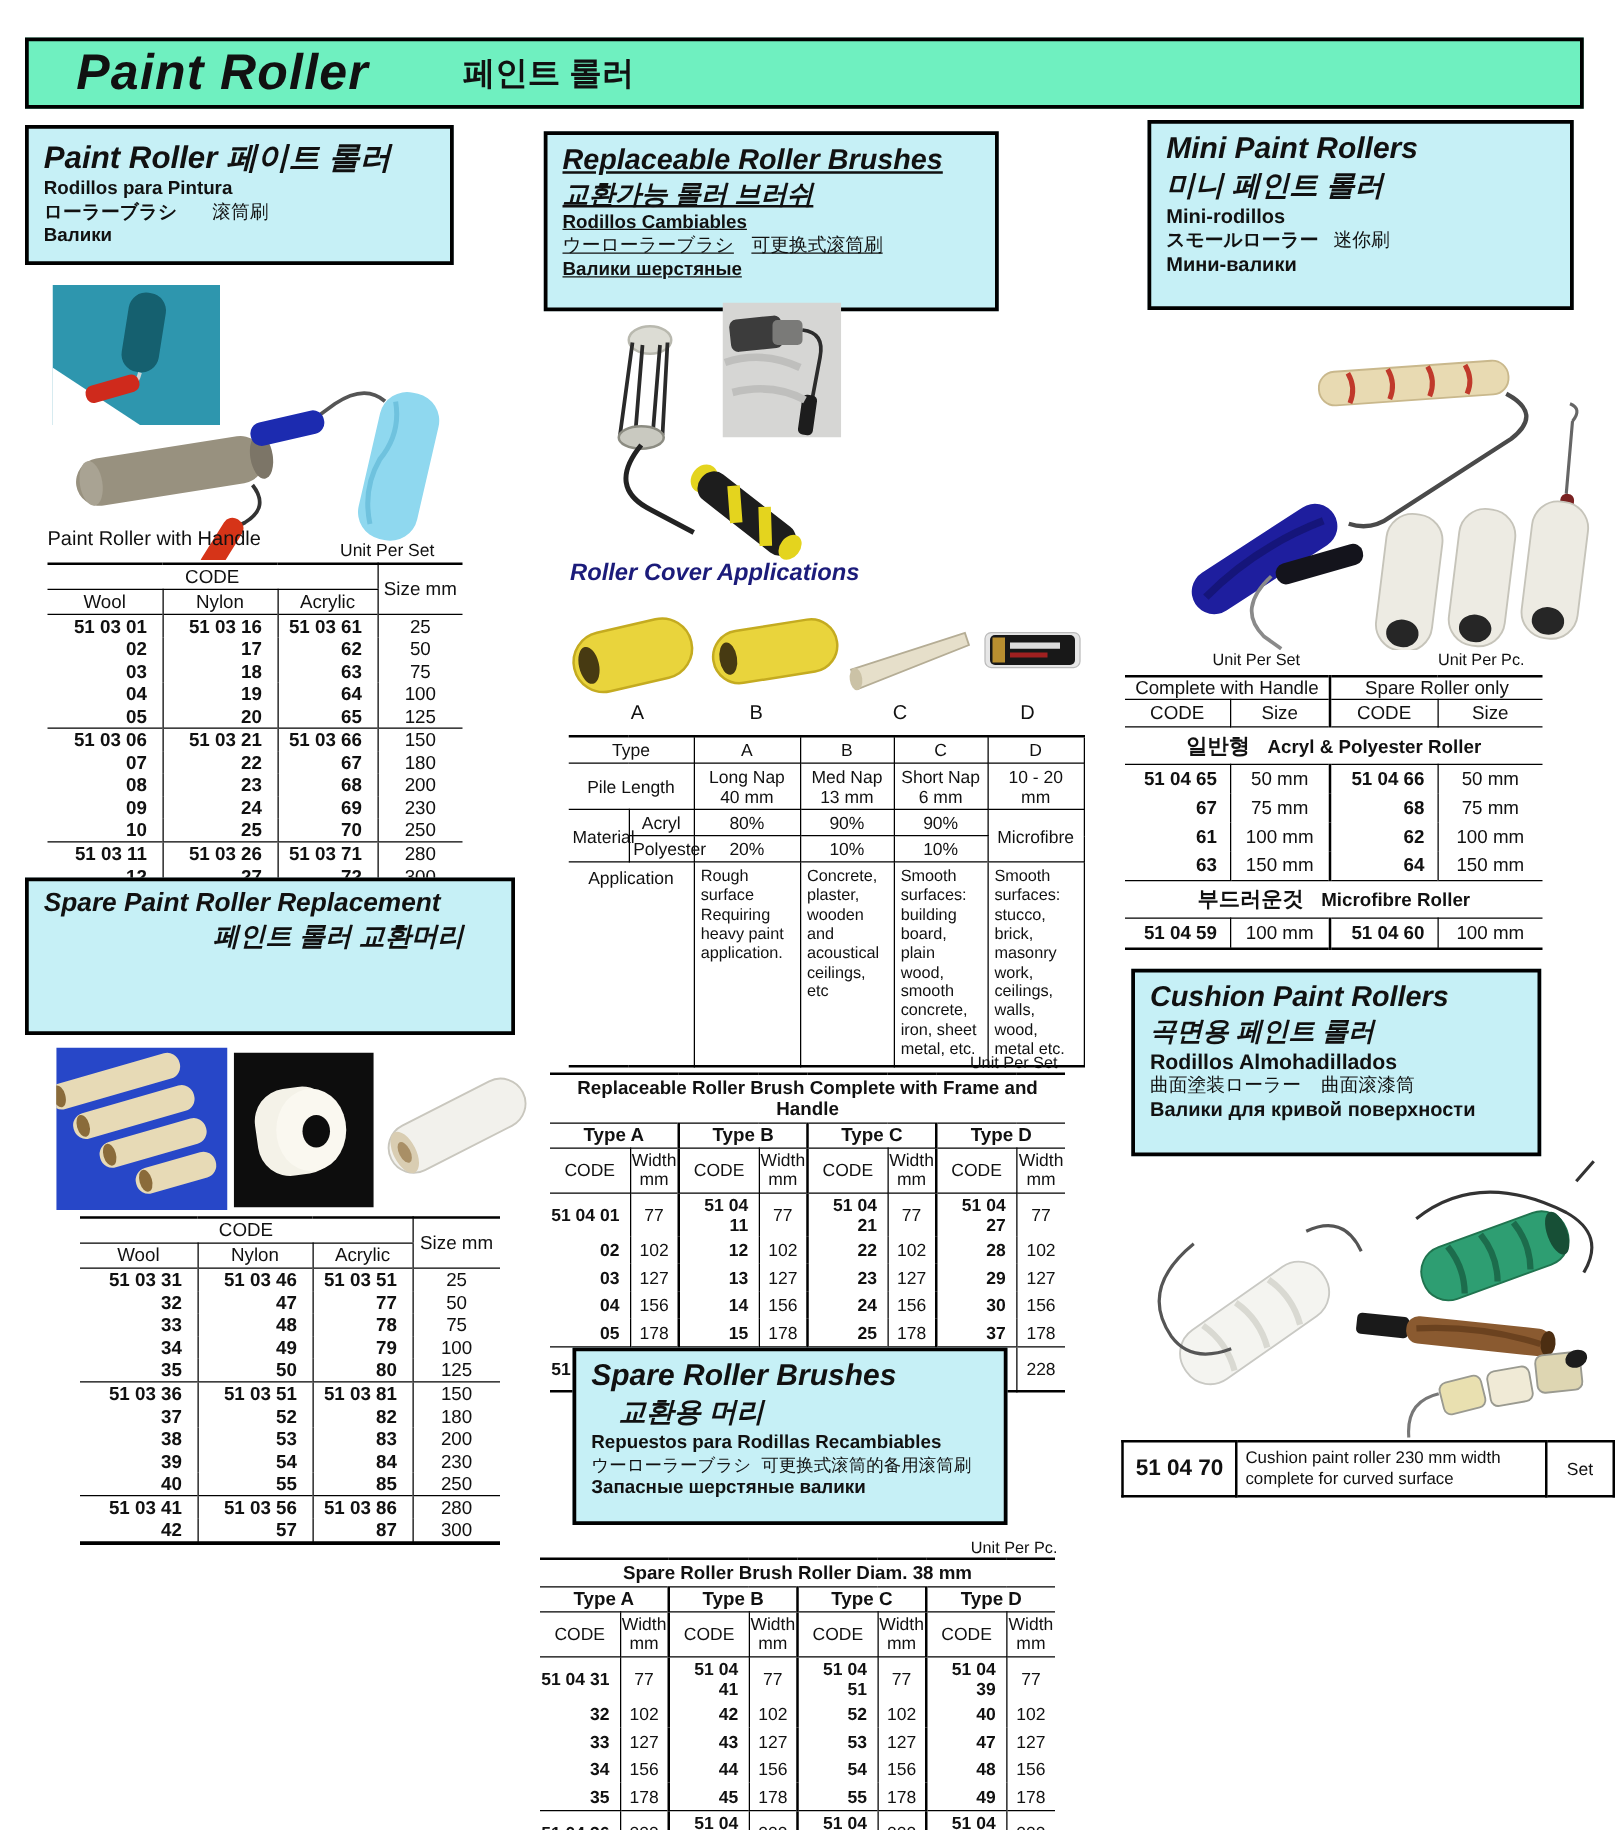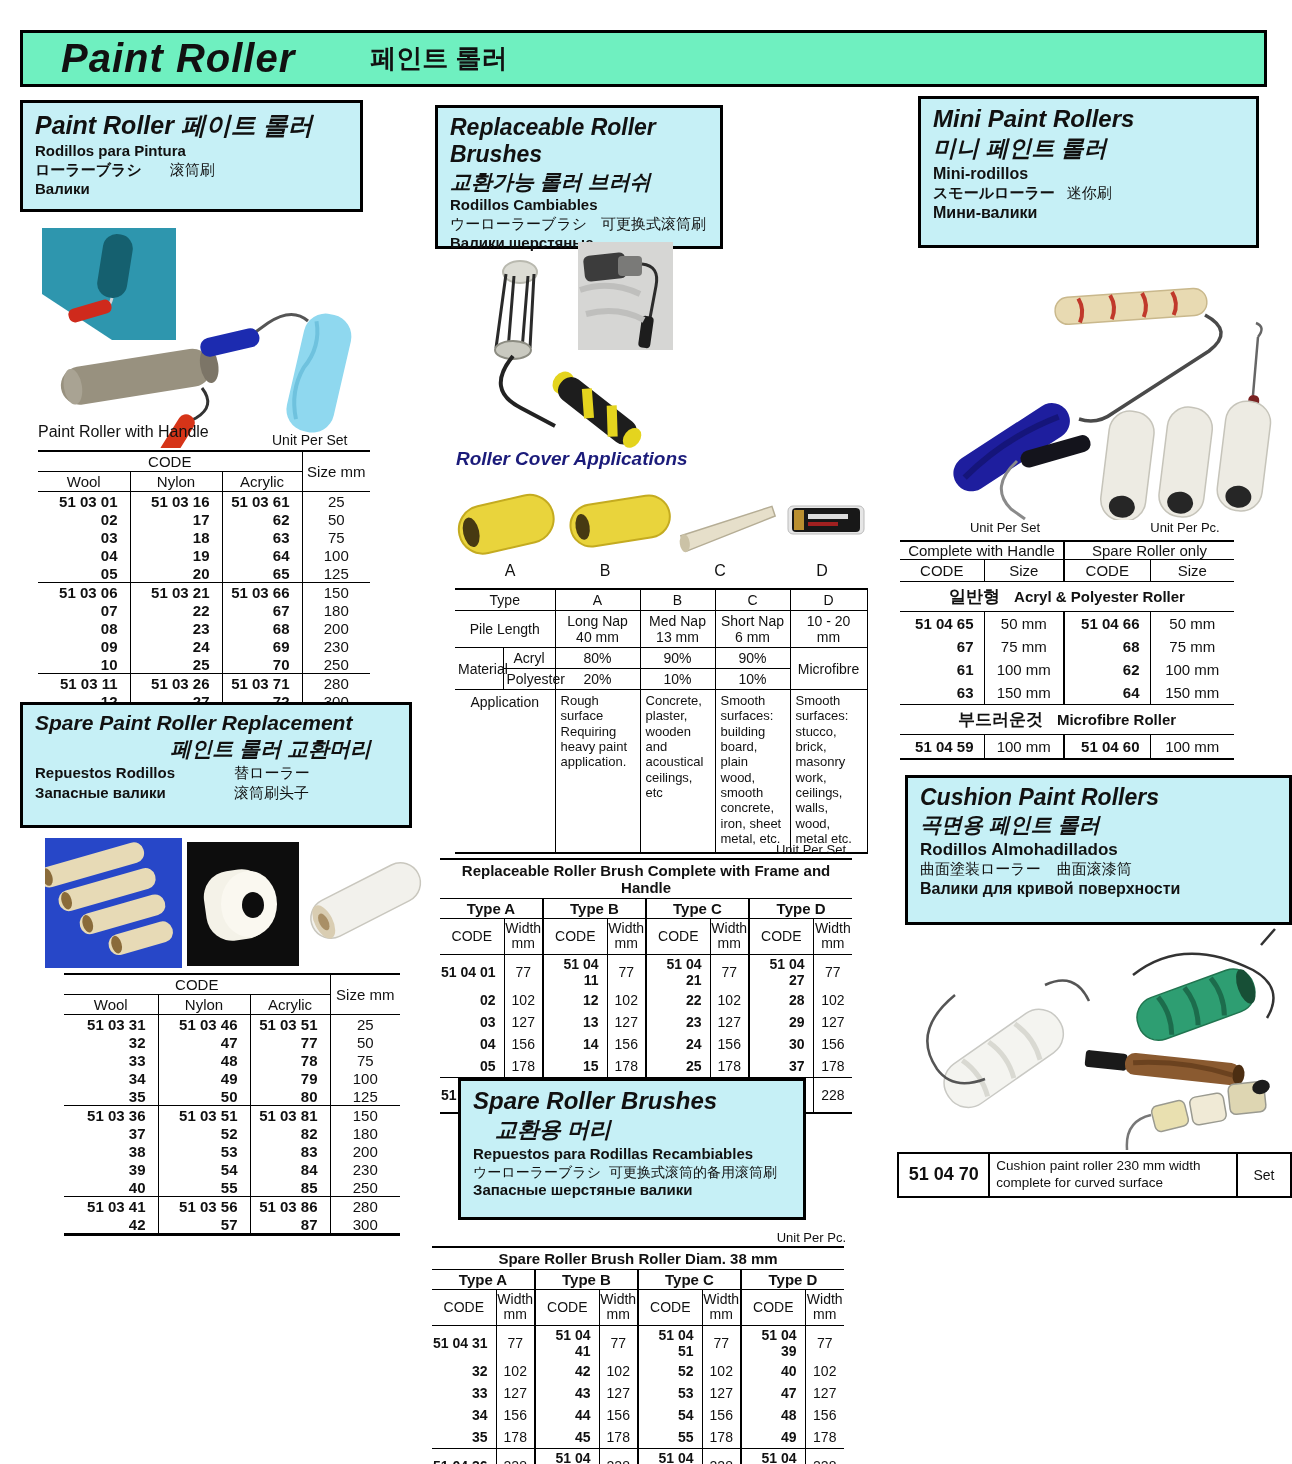--- a/index.html
+++ b/index.html
@@ -223,26 +223,20 @@
           <td class="code">27</td>
           <td class="code">72</td>
           <td class="num">300</td>
         </tr>
       </tbody>
   </table>
 
   <div class="abs infobox" style="left:20px;top:702px;width:392px;height:126px;">
     <div class="bx-title" style="font-size:21px;">Spare Paint Roller Replacement</div>
     <div class="bx-kr" style="font-size:21px;text-align:right;padding-right:26px;">페인트 롤러 교환머리</div>
-    <div class="bx-grid">
-      <span>Repuestos Rodillos</span>
-      <span style="font-weight:normal;">替ローラー</span>
-      <span>Запасные валики</span>
-      <span style="font-weight:normal;">滚筒刷头子</span>
-    </div>
   </div>
 
   <svg class="img" style="left:45px;top:838px;" width="137" height="130" viewBox="0 0 137 130">
     <rect width="137" height="130" fill="#2747c8"></rect>
     <g transform="rotate(-16 68 65)">
       <rect x="4" y="12" width="108" height="21" rx="10" fill="#e7dab6"></rect>
         <ellipse cx="12" cy="22" rx="5" ry="9" fill="#8a6b3a"></ellipse>
       <rect x="16" y="40" width="100" height="21" rx="10" fill="#e7dab6"></rect>
         <ellipse cx="24" cy="50" rx="5" ry="9" fill="#8a6b3a"></ellipse>
       <rect x="30" y="68" width="88" height="21" rx="10" fill="#e7dab6"></rect>
@@ -352,21 +346,21 @@
         </tr>
         <tr>
           <td class="code">42</td>
           <td class="code">57</td>
           <td class="code">87</td>
           <td class="num">300</td>
         </tr>
       </tbody>
   </table>
 
-  <div class="abs infobox" style="left:435px;top:105px;width:288px;height:144px;">
+  <div class="abs infobox" style="left:435px;top:105px;width:364px;height:144px;text-decoration:underline;">
     <div class="bx-title" style="font-size:23px;">Replaceable Roller Brushes</div>
     <div class="bx-kr" style="font-size:21px;">교환가능 롤러 브러쉬</div>
     <div class="bx-line">Rodillos Cambiables</div>
     <div class="bx-line" style="font-weight:normal;"><span>ウーローラーブラシ</span><span style="margin-left:14px;">可更换式滚筒刷</span></div>
     <div class="bx-line">Валики шерстяные</div>
   </div>
 
   <svg class="img" style="left:448px;top:252px;" width="220" height="200" viewBox="0 0 220 200">
     <ellipse cx="72" cy="20" rx="17" ry="11" fill="#dcdcd4" stroke="#b9b9af" stroke-width="2"></ellipse>
     <path d="M58 22 L48 96 M66 24 L60 98 M80 24 L74 98 M86 22 L82 96" stroke="#2a2a2a" stroke-width="3" fill="none"></path>
@@ -765,21 +759,21 @@
       </tr>
     <tr>
           <td class="mcode">51 04 59</td>
           <td class="msize">100 mm</td>
           <td class="mcode">51 04 60</td>
           <td class="msize">100 mm</td>
         </tr>
       </tbody>
   </table>
 
-  <div class="abs infobox" style="left:905px;top:775px;width:387px;height:150px;">
+  <div class="abs infobox" style="left:905px;top:775px;width:328px;height:150px;">
     <div class="bx-title" style="font-size:23px;">Cushion Paint Rollers</div>
     <div class="bx-kr" style="font-size:21px;">곡면용 페인트 롤러</div>
     <div class="bx-line" style="font-size:17px;">Rodillos Almohadillados</div>
     <div class="bx-line" style="font-weight:normal;"><span>曲面塗装ローラー</span><span style="margin-left:16px;">曲面滚漆筒</span></div>
     <div class="bx-line" style="font-size:16px;">Валики для кривой поверхности</div>
   </div>
 
   <svg class="img" style="left:895px;top:915px;" width="397" height="235" viewBox="0 0 397 235">
     <g transform="rotate(-20 300 90)">
       <rect x="240" y="68" width="122" height="44" rx="21" fill="#2e9e72" stroke="#20744f" stroke-width="1.5"></rect>

